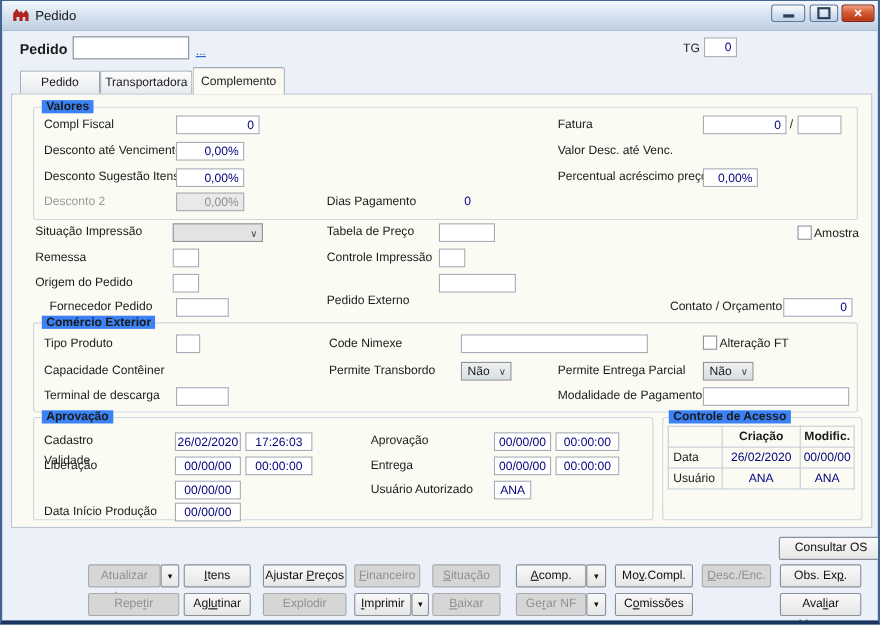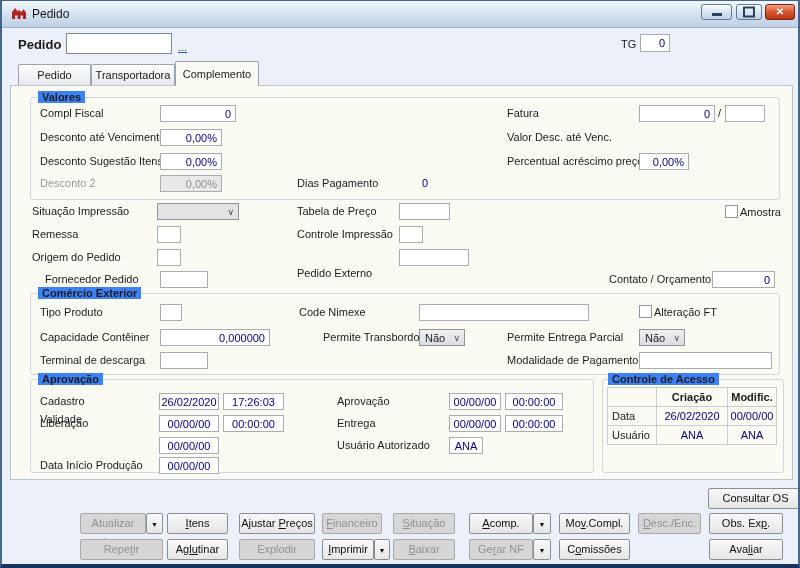--- a/index.html
+++ b/index.html
@@ -138,22 +138,21 @@
   <span class="grp-title" style="left:36px;top:286px;">Comércio Exterior</span>
 
   <span class="lbl" style="left:38px;top:305px;">Tipo Produto</span>
   <input class="inp" style="left: 158px; top: 303px; width: 22px;" value="">
   <span class="lbl" style="left:297px;top:305px;">Code Nimexe</span>
   <input class="inp" style="left: 417px; top: 303px; width: 170px;" value="">
   <span class="cb" style="left:637px;top:304px;"></span>
   <span class="lbl" style="left:652px;top:305px;">Alteração FT</span>
 
   <span class="lbl" style="left:38px;top:330px;">Capacidade Contêiner</span>
-  <input class="inp num" style="left: 158px; top: 328px; width: 110px;" value="0,000000">
-  <span class="lbl" style="left:297px;top:330px;margin-left:24px;">Permite Transbordo</span>
+  <span class="lbl" style="left:297px;top:330px;">Permite Transbordo</span>
   <div class="dd" style="left:417px;top:328px;width:46px;">
     <span>Não</span>
     <span class="chev">∨</span>
   </div>
   <span class="lbl" style="left:505px;top:330px;">Permite Entrega Parcial</span>
   <div class="dd" style="left:637px;top:328px;width:46px;">
     <span>Não</span>
     <span class="chev">∨</span>
   </div>
 

